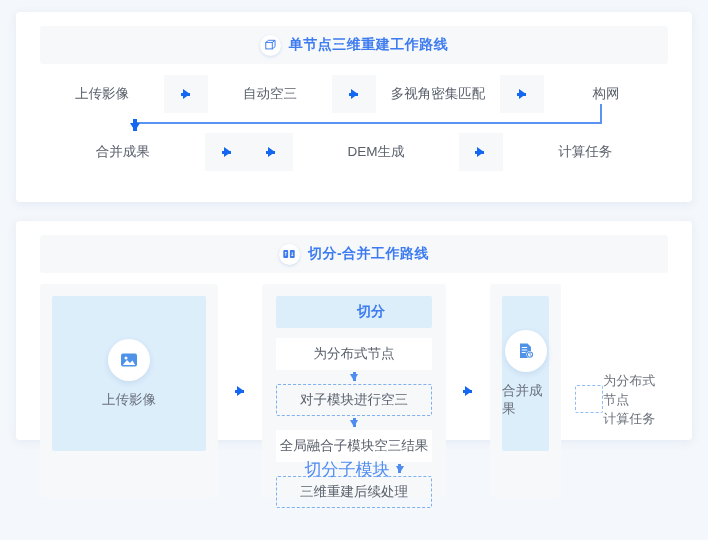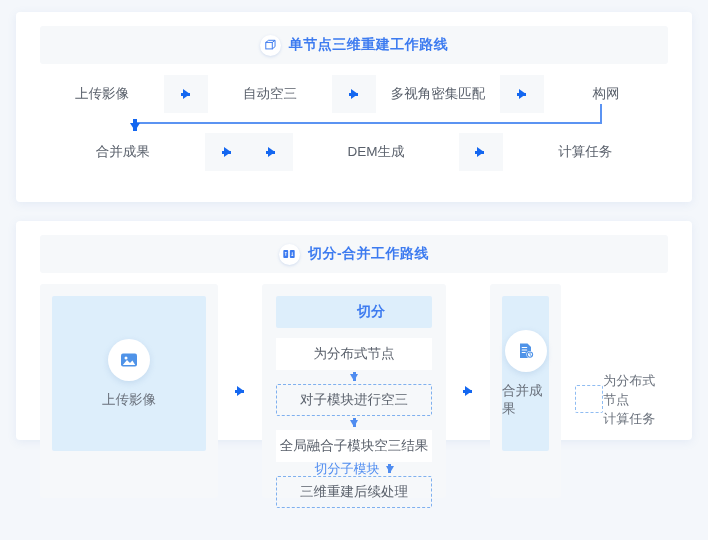--- a/index.html
+++ b/index.html
@@ -252,21 +252,21 @@
   .v-arrow i::before{
     content:"";
     position:absolute;
     left:-1.5px; top:-9px;
     width:3px; height:9px;
     background:#4f8cf0;
   }
 
   .v-arrow.labelled { justify-content: center; }
   .v-arrow.labelled .vlabel {
-    font-size: 13px;
+    font-size: 17px;
     color: #4f8cf0;
     margin-right: 6px;
     white-space: nowrap;
   }
 
   
   .legend {
     margin-top: 16px;
     display: flex;
     align-items: center;

